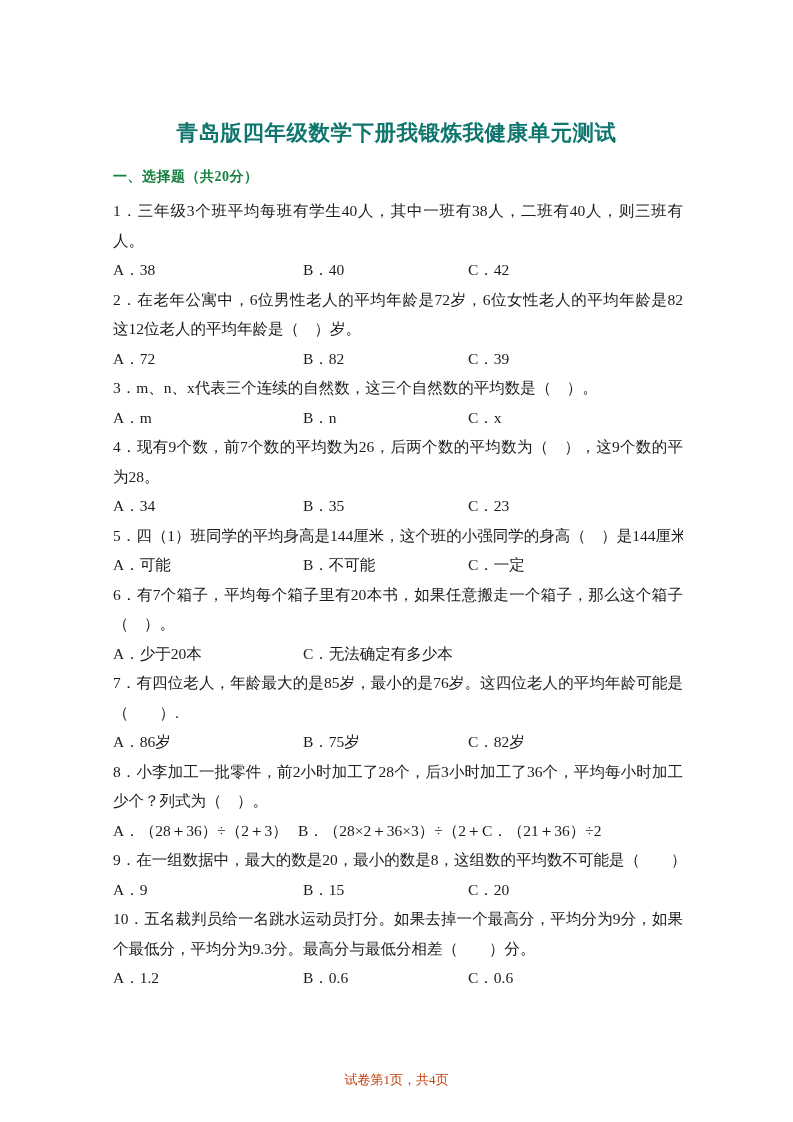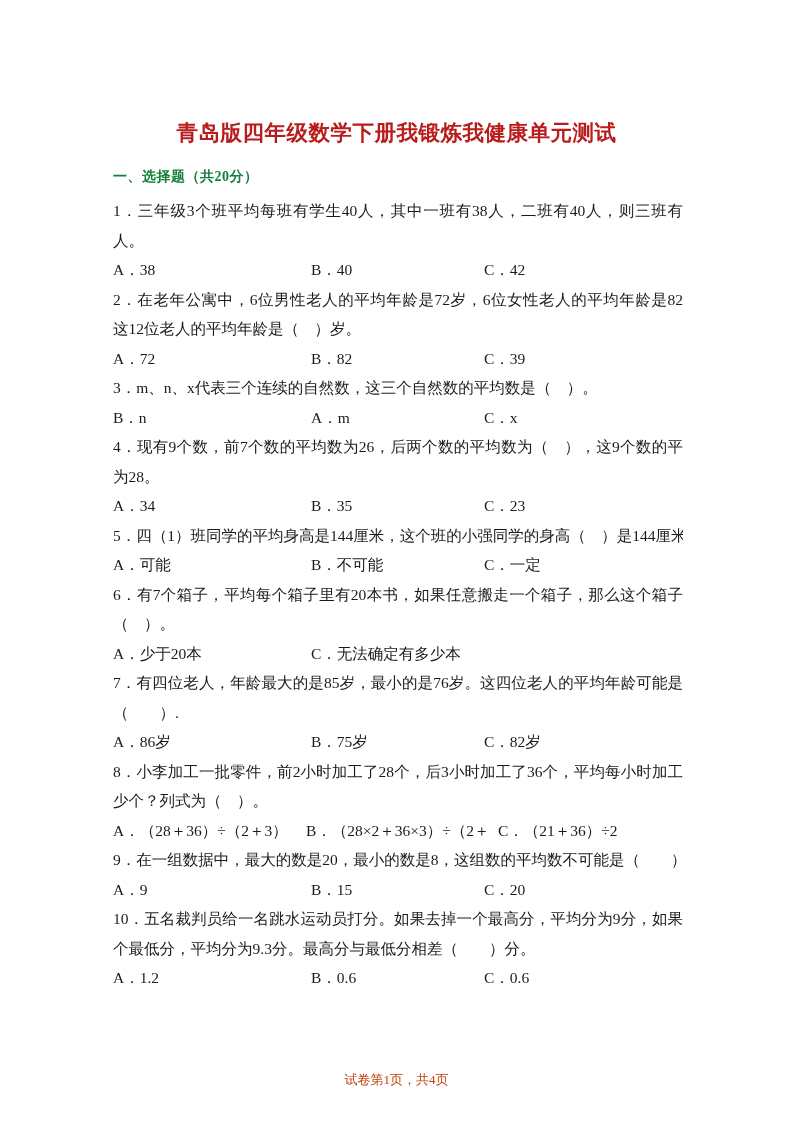--- a/index.html
+++ b/index.html
@@ -12,21 +12,21 @@
     color:#1a1a1a;
     overflow:hidden;
   }
   .doc-title{
     position:absolute;
     top:120px;left:0;width:793px;
     text-align:center;
     font-size:21.5px;
     font-weight:bold;
     letter-spacing:0.5px;
-    color:#b91c1c;
+    color:#0f766e;
     line-height:27px;
   }
   .section-heading{
     position:absolute;
     top:163px;left:113px;
     font-size:14px;
     font-weight:bold;
     color:#15803d;
     line-height:27px;
     letter-spacing:0.5px;
@@ -43,21 +43,20 @@
     overflow:hidden;
   }
   .just{
     text-align:justify;
     text-align-last:justify;
     white-space:normal;
   }
   .opts{
     display:grid;
     grid-template-columns:190px 165px auto;
-    gap:8px;
   }
   .opts-q6{grid-template-columns:190px 195px auto;}
   .opts-q8{grid-template-columns:185px 184px auto;}
   .opt{white-space:nowrap;overflow:hidden;}
   .doc-footer{
     position:absolute;
     top:1070px;left:0;width:793px;
     text-align:center;
     font-size:13px;
     color:#c2410c;
@@ -91,22 +90,22 @@
       <div class="ln opts">
         <span class="opt">A．72</span>
         <span class="opt">B．82</span>
         <span class="opt">C．39</span>
       </div>
     </div>
 
     <div>
       <div class="ln">3．m、n、x代表三个连续的自然数，这三个自然数的平均数是（　）。</div>
       <div class="ln opts">
+        <span class="opt">A．m</span>
         <span class="opt">B．n</span>
-        <span class="opt">A．m</span>
         <span class="opt">C．x</span>
       </div>
     </div>
 
     <div>
       <div class="ln just">4．现有9个数，前7个数的平均数为26，后两个数的平均数为（　），这9个数的平均数</div>
       <div class="ln">为28。</div>
       <div class="ln opts">
         <span class="opt">A．34</span>
         <span class="opt">B．35</span>

